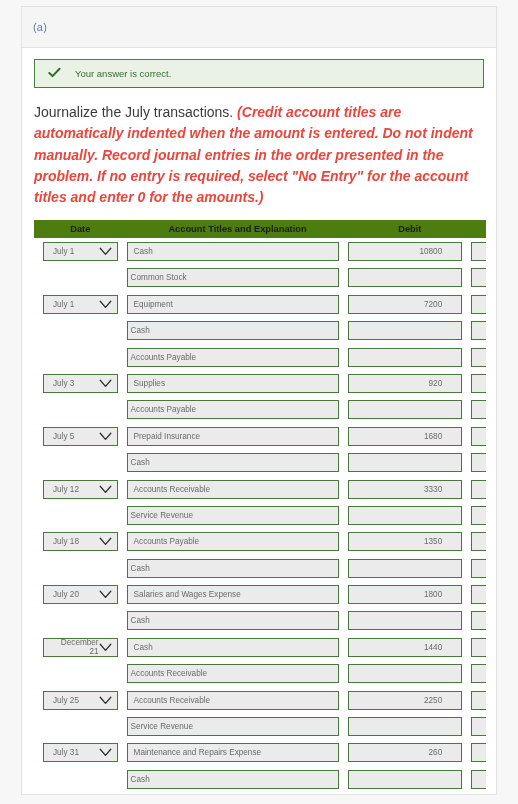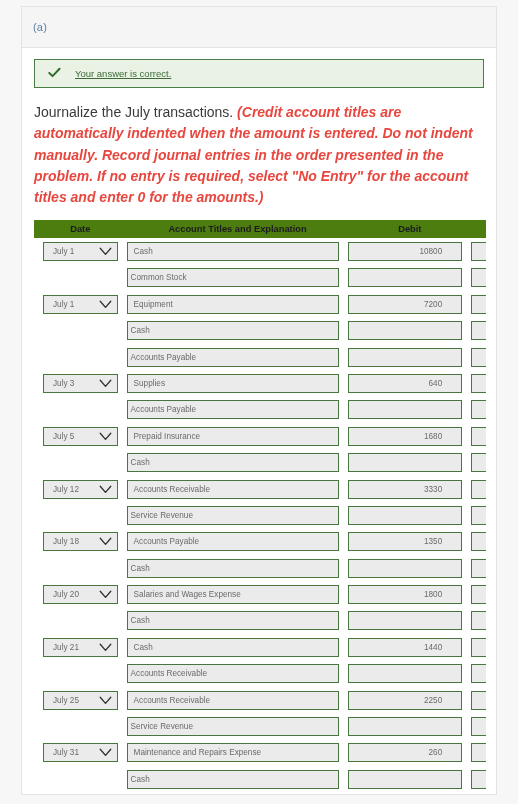--- a/index.html
+++ b/index.html
@@ -67,21 +67,20 @@
     color: #2f6b2c;
     display: inline-flex;
     align-items: center;
     justify-content: center;
     margin-right: 14px;
   }
   .check-icon svg { display:block; }
   .alert-text {
     font-size: 9.5px;
     color: #3c6b38;
-    text-decoration: underline;
   }
 
   
   .instructions {
     font-size: 14px;
     line-height: 1.52;
     color: #3a3a3c;
     margin: 0 0 12px 0;
     padding-right: 6px;
   }
@@ -305,21 +304,21 @@
                       <svg width="13" height="9" viewBox="0 0 16 11" fill="none" aria-hidden="true">
                         <path d="M1.5 1.5 L8 9 L14.5 1.5" stroke="#303032" stroke-width="1.6" stroke-linecap="round" stroke-linejoin="round" fill="none"></path>
                       </svg>
                     </span>
                   </div>
                 </td>
                 <td class="acct-cell">
                   <div class="fld acct">Supplies</div>
                 </td>
                 <td class="amt-cell">
-                  <div class="fld amt">640</div>
+                  <div class="fld amt">920</div>
                 </td>
                 <td class="amt-cell">
                   <div class="fld amt"></div>
                 </td>
               </tr>
               <tr>
                 <td class="date-cell">
                   <div class="date-empty"></div>
                 </td>
                 <td class="acct-cell">
@@ -468,21 +467,21 @@
                 <td class="amt-cell">
                   <div class="fld amt"></div>
                 </td>
                 <td class="amt-cell">
                   <div class="fld amt"></div>
                 </td>
               </tr>
               <tr>
                 <td class="date-cell">
                   <div class="date-select">
-                    <span>July 21</span>
+                    <span>December 21</span>
                     <span class="chev">
                       <svg width="13" height="9" viewBox="0 0 16 11" fill="none" aria-hidden="true">
                         <path d="M1.5 1.5 L8 9 L14.5 1.5" stroke="#303032" stroke-width="1.6" stroke-linecap="round" stroke-linejoin="round" fill="none"></path>
                       </svg>
                     </span>
                   </div>
                 </td>
                 <td class="acct-cell">
                   <div class="fld acct">Cash</div>
                 </td>

